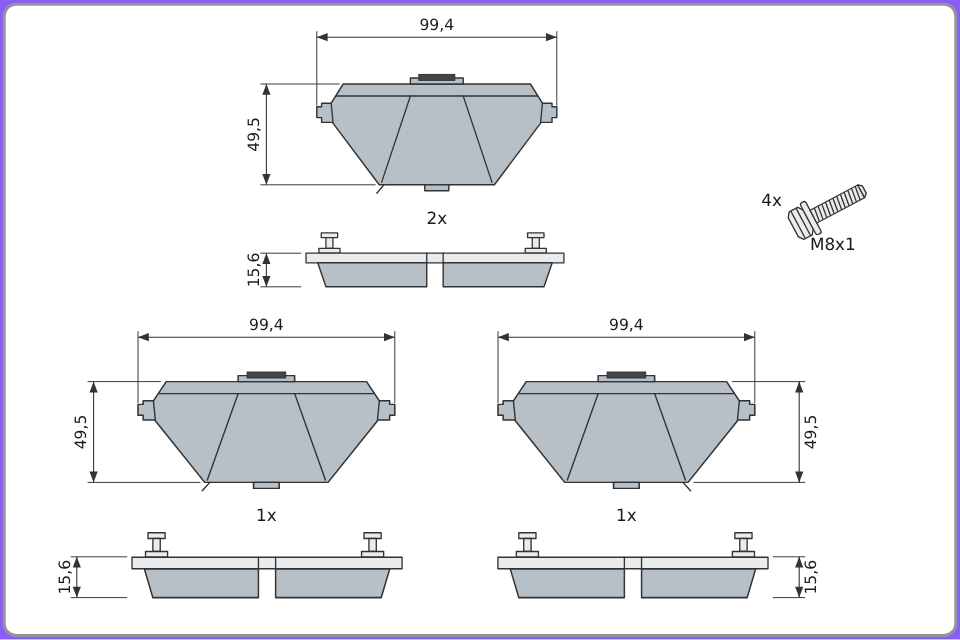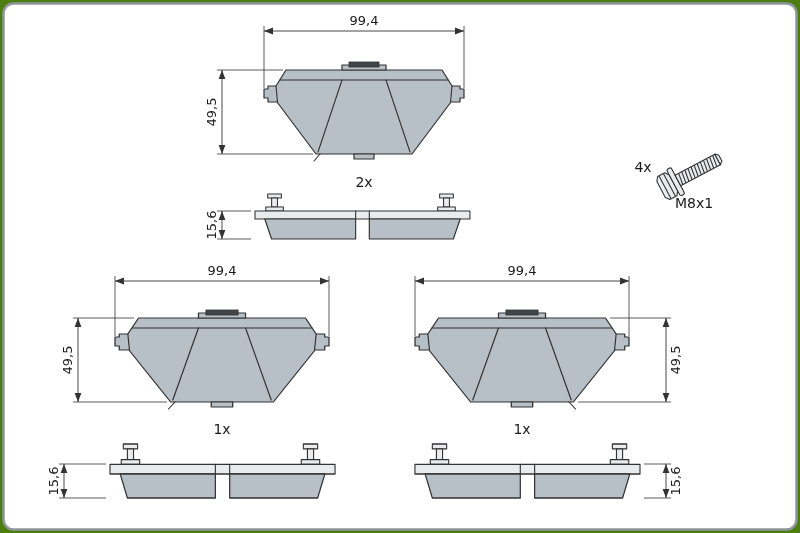--- a/index.html
+++ b/index.html
@@ -5,21 +5,21 @@
   html, body {
     margin: 0;
     padding: 0;
     background: #ffffff;
     font-family: "DejaVu Sans", "Liberation Sans", sans-serif;
   }
   .canvas-wrap {
     width: 800px;
     height: 533px;
     position: relative;
-    background: #4d7c0f;
+    background: #8b5cf6;
   }
   svg { display: block; }
 
   .pad {
     fill: var(--pad-fill, #b7bfc7);
     stroke: var(--line, #333333);
     stroke-width: 1.2;
     stroke-linejoin: round;
   }
   .plate {

